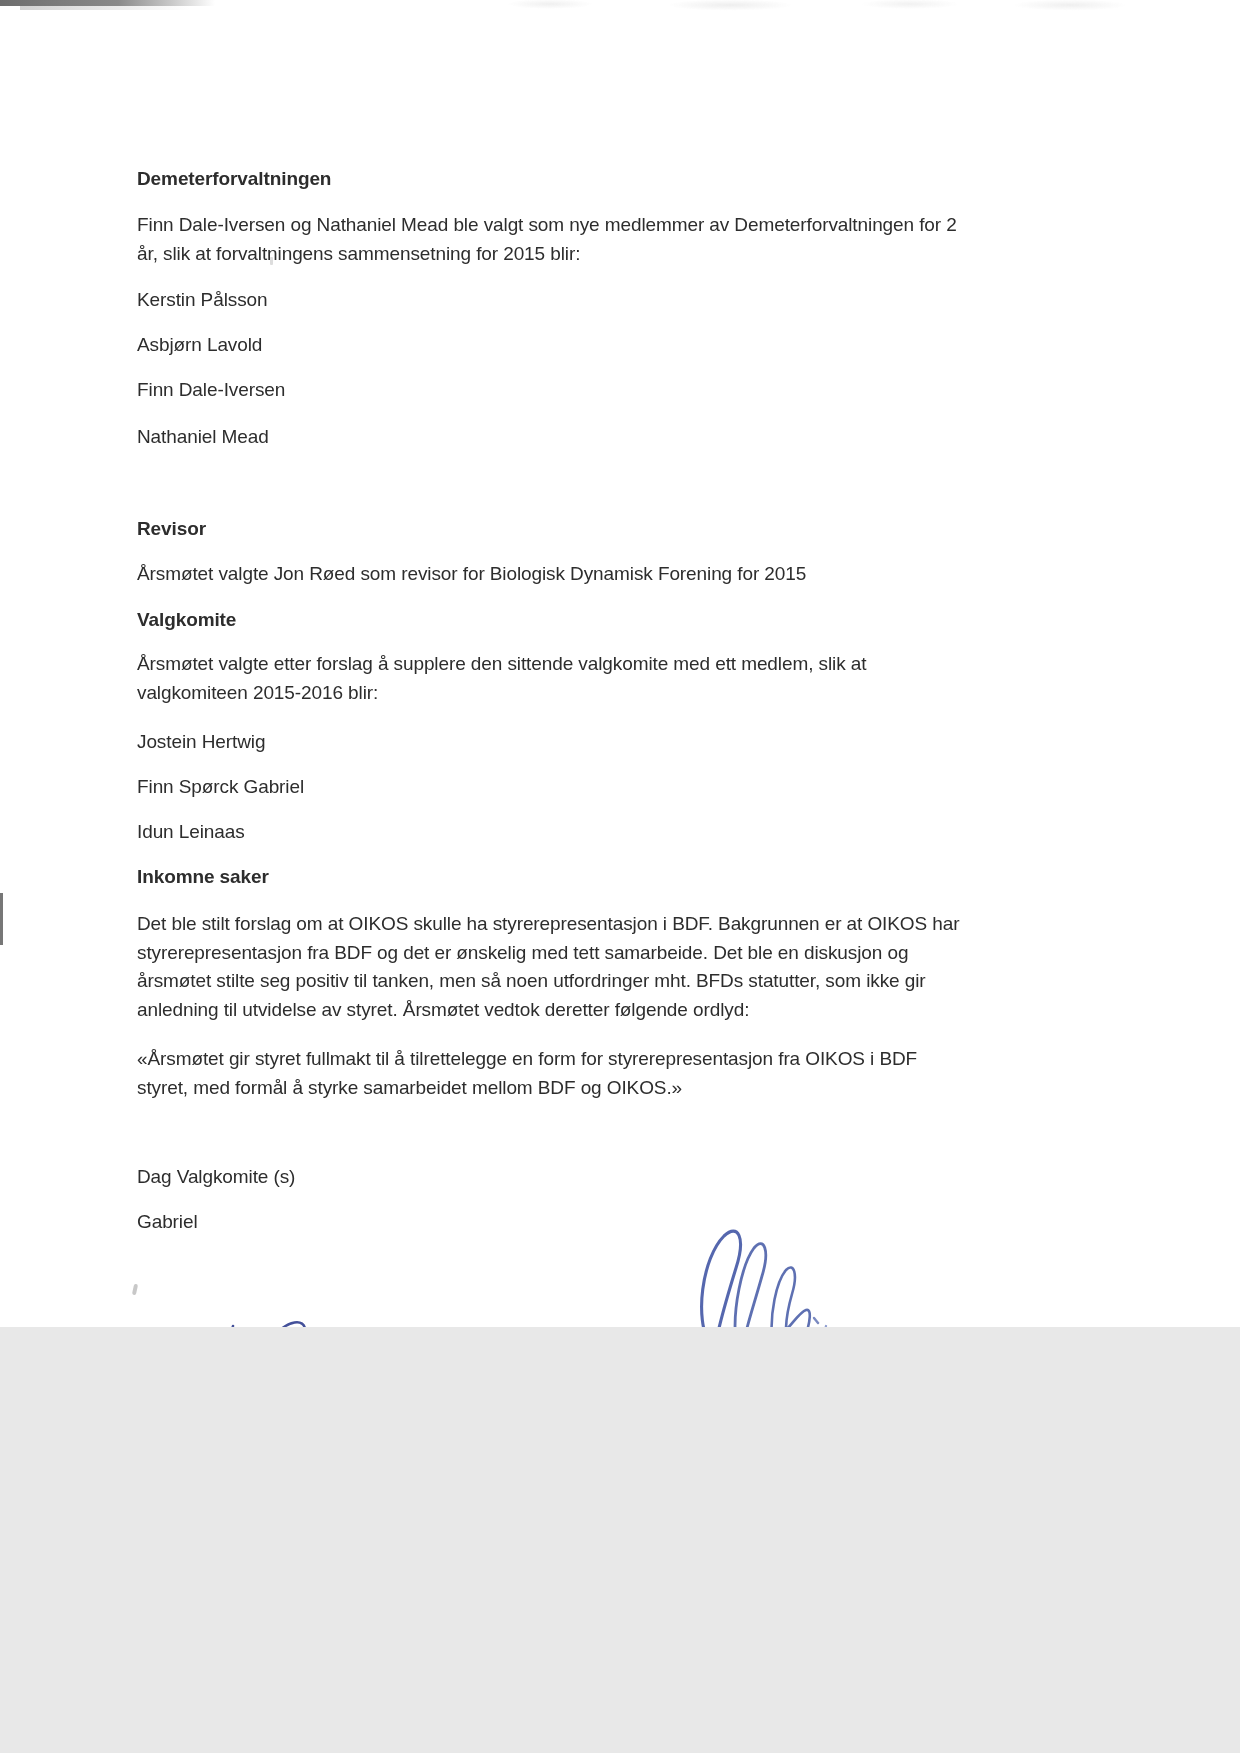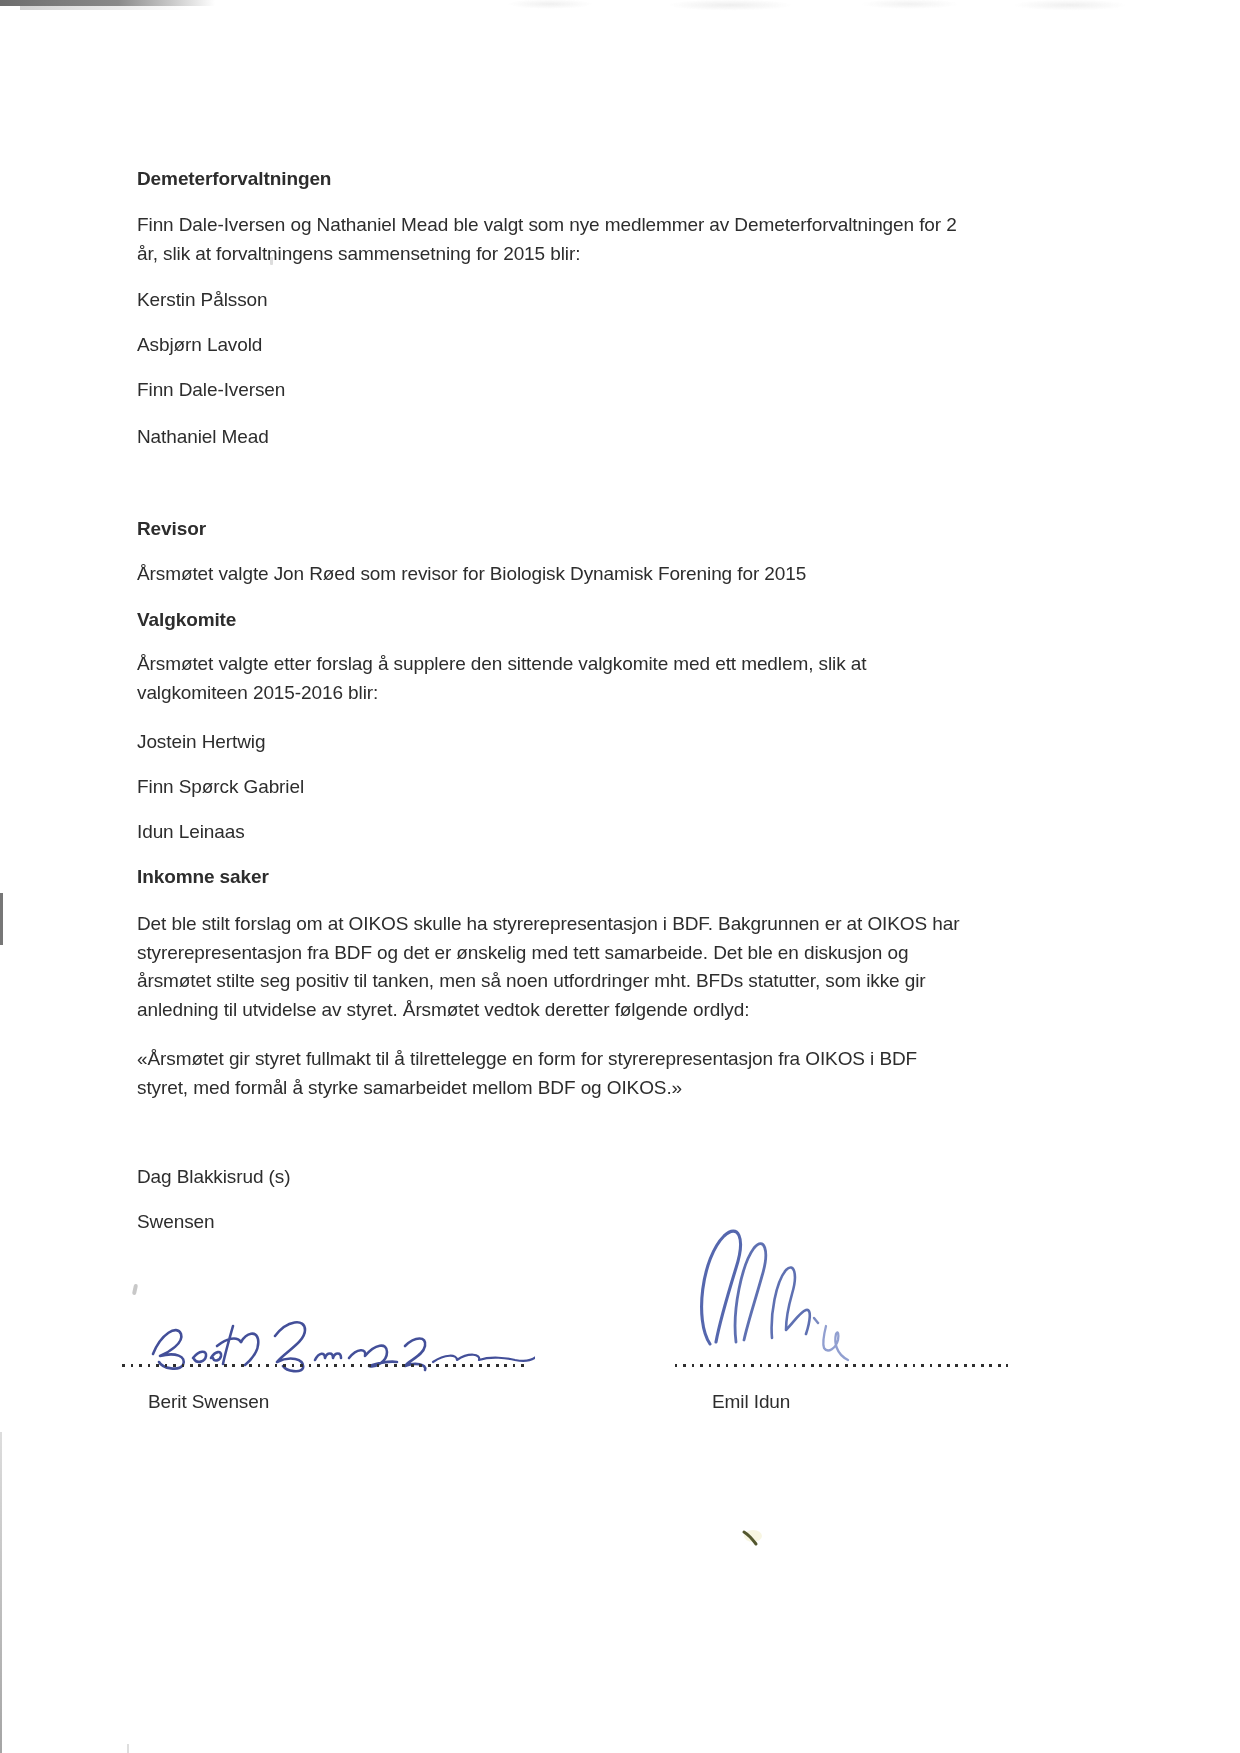--- a/index.html
+++ b/index.html
@@ -1,18 +1,18 @@
 <!DOCTYPE html>
 <html><head>
 <meta charset="utf-8">
 <style>
   html,body{margin:0;padding:0;background:#e8e8e8;}
   .page{
     position:relative;
-    width:1240px;height:1753px;
+    width:1240px;height:1327px;
     margin:0 auto;
     background:#ffffff;
     overflow:hidden;
     font-family:"Liberation Sans","DejaVu Sans",sans-serif;
     color:#2d2d2d;
   }
   .line{
     position:absolute;
     left:137px;
     font-size:19px;
@@ -88,22 +88,22 @@
   <div class="line" style="top:819px">Idun Leinaas</div>
 
   <div class="line bold" style="top:864px">Inkomne saker</div>
   <div class="line" style="top:940px">styrerepresentasjon fra BDF og det er ønskelig med tett samarbeide. Det ble en diskusjon og</div>
   <div class="line" style="top:911px">Det ble stilt forslag om at OIKOS skulle ha styrerepresentasjon i BDF. Bakgrunnen er at OIKOS har</div>
   <div class="line" style="top:997px">anledning til utvidelse av styret. Årsmøtet vedtok deretter følgende ordlyd:</div>
   <div class="line" style="top:968px">årsmøtet stilte seg positiv til tanken, men så noen utfordringer mht. BFDs statutter, som ikke gir</div>
   <div class="line" style="top:1075px">styret, med formål å styrke samarbeidet mellom BDF og OIKOS.»</div>
   <div class="line" style="top:1046px">«Årsmøtet gir styret fullmakt til å tilrettelegge en form for styrerepresentasjon fra OIKOS i BDF</div>
 
-  <div class="line" style="top:1164px">Dag Blakkisrud (s)</div>
-  <div class="line" style="top:1209px">Swensen</div>
+  <div class="line" style="top:1164px">Dag Valgkomite (s)</div>
+  <div class="line" style="top:1209px">Gabriel</div>
 
   <svg class="sig" style="left:135px;top:1310px" width="400" height="64" viewBox="0 0 400 64">
     <g fill="none" stroke="#2f3d8f" stroke-width="2.6" stroke-linecap="round" stroke-linejoin="round" opacity="0.9">
       <path d="M18,44 C26,24 42,14 46,24 C49,33 34,42 25,46 C40,42 52,46 48,55 C44,61 28,59 24,52"></path>
       <path d="M58,48 C64,40 72,40 71,46 C70,52 62,54 59,49 M76,48 C80,41 87,40 86,46 C85,51 79,52 78,48"></path>
       <path d="M98,16 C94,30 90,44 88,54 M82,36 C92,28 102,26 106,32"></path>
       <path d="M106,32 C112,22 121,21 123,29 C125,40 116,50 110,55"></path>
       <path d="M140,26 C152,10 170,8 170,20 C170,32 150,42 142,52 C154,46 170,48 168,58 C166,63 152,62 148,56"></path>
       <path d="M180,50 C184,42 190,42 190,48 C192,42 198,42 198,48 C200,42 206,42 206,48"></path>
       <path d="M214,48 C222,38 232,38 230,46 C240,34 252,32 252,42 C252,52 240,58 234,56 C244,53 256,51 262,52"></path>

